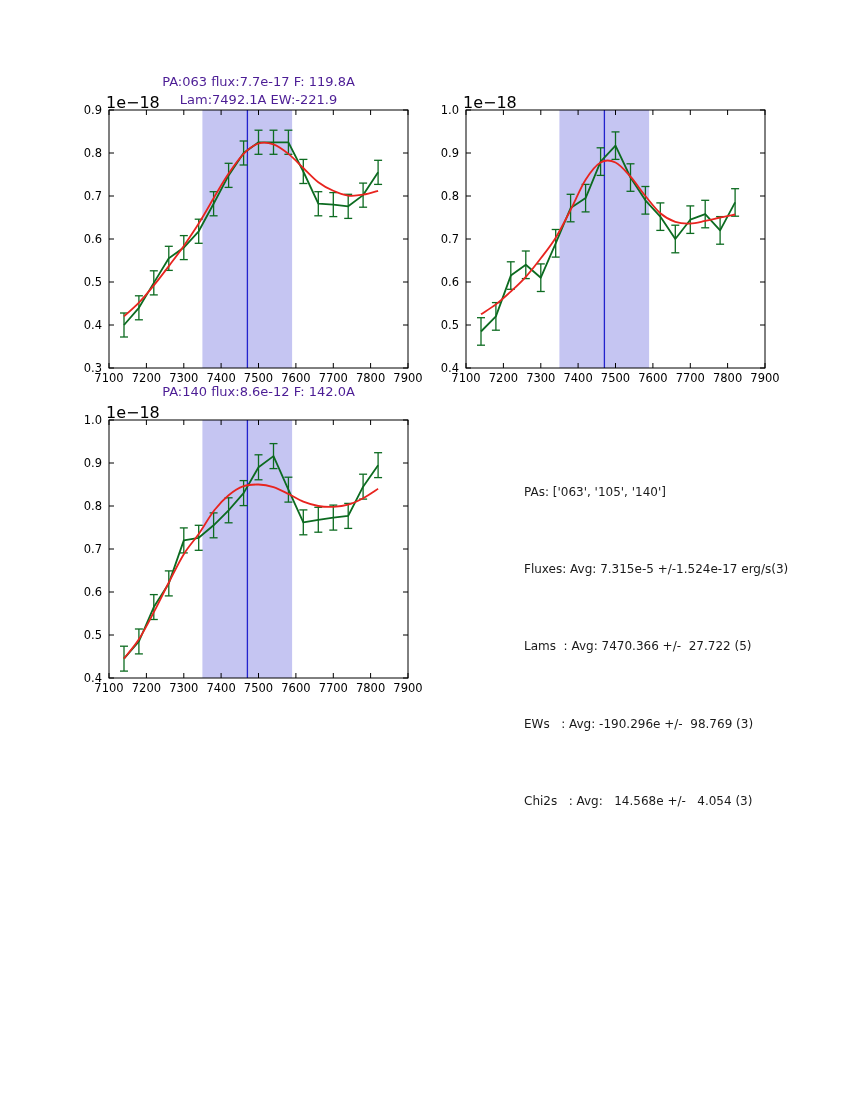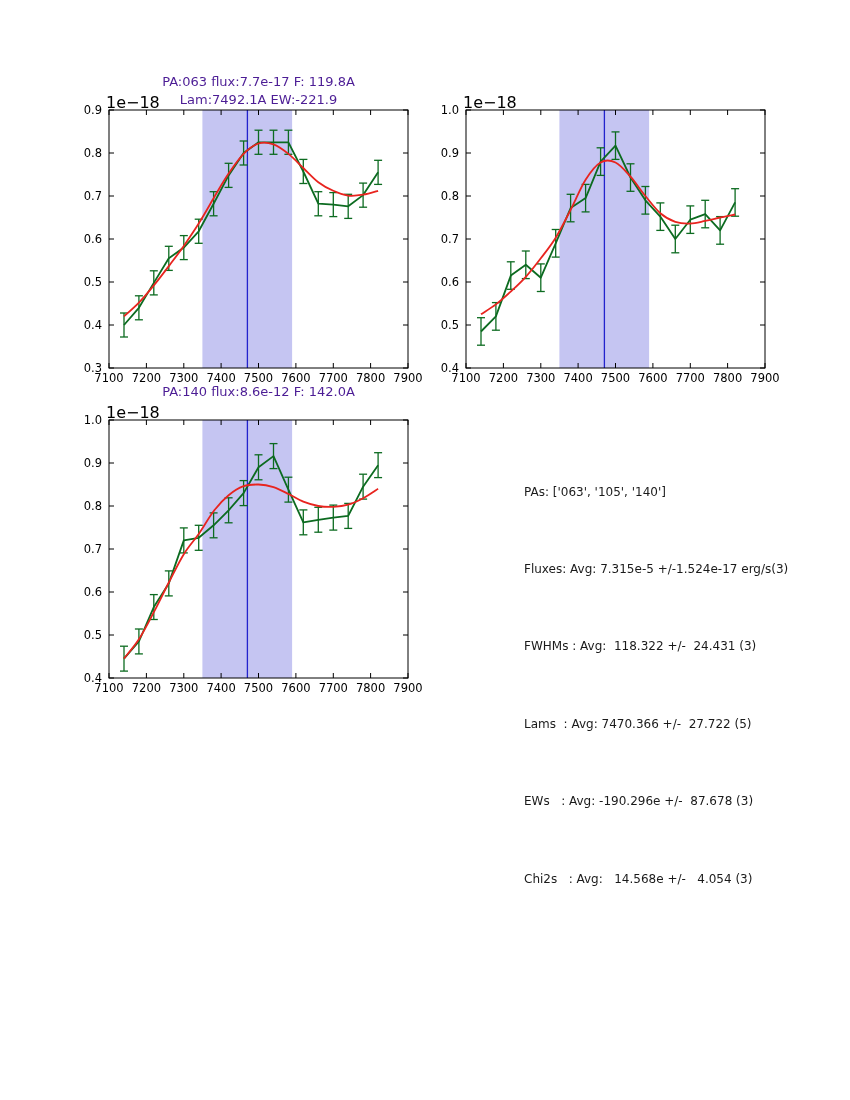--- a/index.html
+++ b/index.html
@@ -389,19 +389,18 @@
       </svg>
     <div class="ptitle">
       <div>PA:140 flux:8.6e-12 F: 142.0A</div>
     </div>
     <div class="offset">1e−18</div>
   </div>
 
   <div id="stats">
     <div>PAs: ['063', '105', '140']</div>
     <div>Fluxes: Avg: 7.315e-5 +/-1.524e-17 erg/s(3)</div>
-    <div>FWHMs : Avg:  118.322 +/-  24.431 (3)</div>
     <div>Lams  : Avg: 7470.366 +/-  27.722 (5)</div>
-    <div>EWs   : Avg: -190.296e +/-  87.678 (3)</div>
+    <div>EWs   : Avg: -190.296e +/-  98.769 (3)</div>
     <div>Chi2s   : Avg:   14.568e +/-   4.054 (3)</div>
   </div>
 
 </div>
 
 </body></html>

